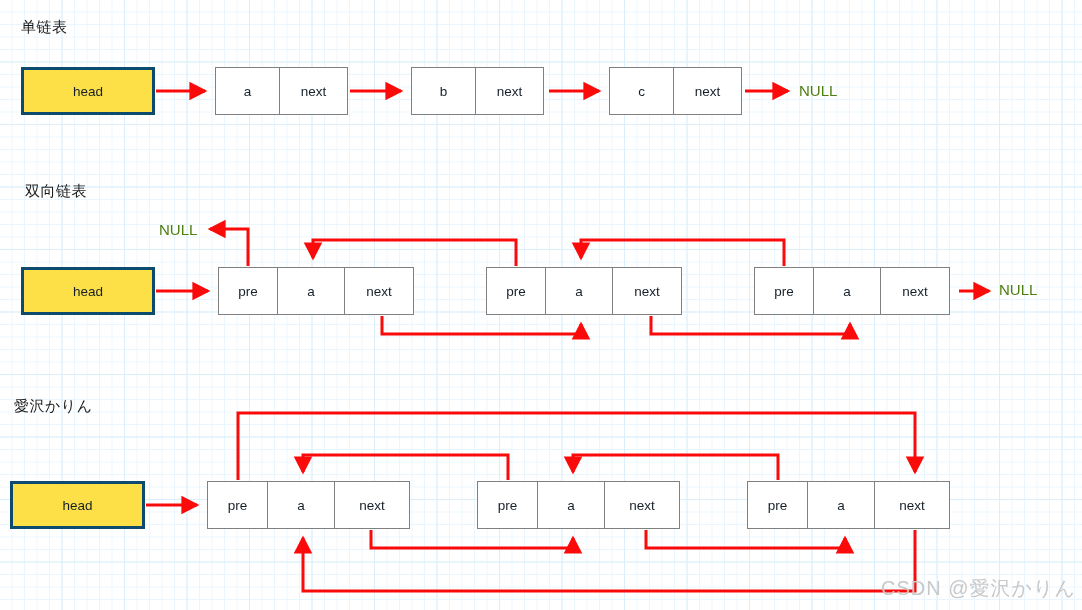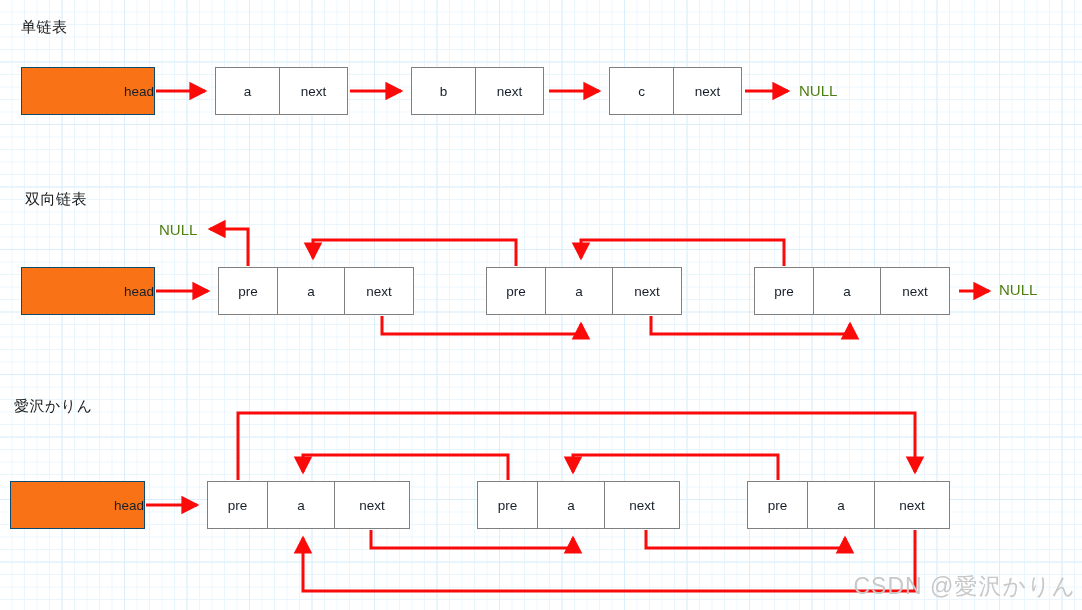--- a/index.html
+++ b/index.html
@@ -25,25 +25,25 @@
     font-size: 15px;
     color: #1a1a1a;
     white-space: nowrap;
     letter-spacing: 0.5px;
     font-family: Liberation Serif, serif;
   }
 
   
   .box {
     position: absolute;
-    border: 1px solid #0c4a6e;
-    background: #f97316;
+    border: 3px solid #0c4a6e;
+    background: #fde047;
     display: flex;
     align-items: center;
-    justify-content: flex-end;
+    justify-content: center;
     font-size: 13.5px;
     color: #17202a;
   }
   .node {
     position: absolute;
     display: flex;
     height: 48px;
   }
   .node .cell {
     border: 1px solid #808080;
@@ -61,21 +61,21 @@
     position: absolute;
     font-size: 15px;
     color: #4d7c0f;
     white-space: nowrap;
   }
 
   .watermark {
     position: absolute;
     right: 6px;
     bottom: 8px;
-    font-size: 23px;
+    font-size: 20px;
     color: #c8c8c8;
     white-space: nowrap;
     letter-spacing: 1px;
   }
 
   svg.arrows { position: absolute; left: 0; top: 0; width: 1082px; height: 610px; pointer-events: none; }
 </style>
 </head>
 <body>
 
@@ -97,21 +97,21 @@
     <div class="cell" style="width:69px;">next</div>
   </div>
 
   <div class="node" style="left:609px; top:67px;">
     <div class="cell" style="width:65px;">c</div>
     <div class="cell" style="width:69px;">next</div>
   </div>
 
   <div class="nulltxt" style="left:799px; top:82px;">NULL</div>
 
-  <div class="sec-title" style="left:25px; top:190px;">双向链表</div>
+  <div class="sec-title" style="left:25px; top:182px;">双向链表</div>
 
   <div class="box" style="left:21px; top:267px; width:134px; height:48px;">
     <span>head</span>
   </div>
 
   <div class="nulltxt" style="left:159px; top:221px;">NULL</div>
 
   <div class="node" style="left:218px; top:267px;">
     <div class="cell" style="width:60px;">pre</div>
     <div class="cell" style="width:68px;">a</div>

